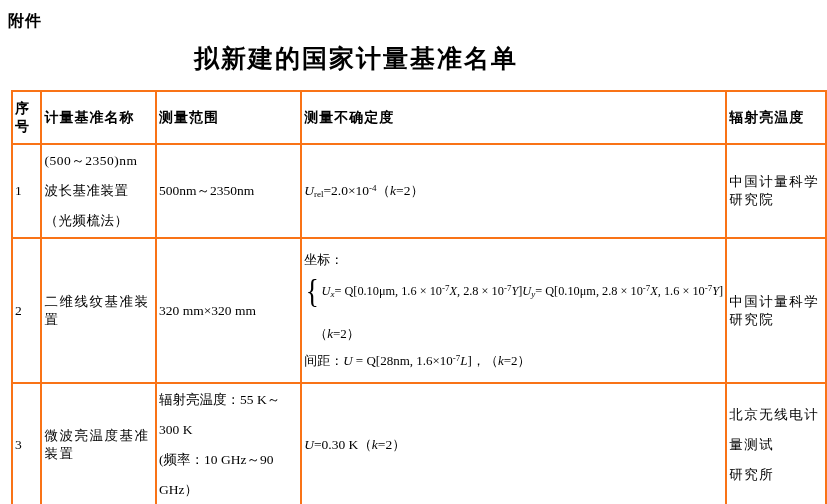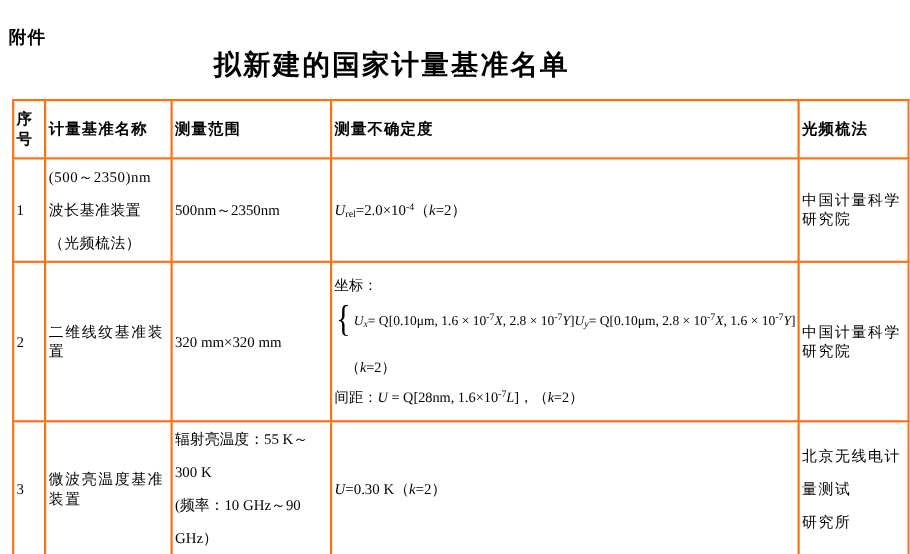--- a/index.html
+++ b/index.html
@@ -2,21 +2,21 @@
 <html><head>
 <meta charset="utf-8">
 <style>
   html,body{margin:0;padding:0;}
   body{
     width:827px;height:504px;background:#ffffff;color:#000000;
     font-family:"Liberation Serif","DejaVu Serif",serif;
     position:relative;overflow:hidden;
   }
   .attachment{
-    position:absolute;left:8px;top:24px;
+    position:absolute;left:8px;top:11px;
     font-family:"Liberation Sans","DejaVu Sans",sans-serif;
     font-weight:bold;font-size:16px;letter-spacing:1px;
   }
   .doc-title{
     position:absolute;left:0;top:42px;width:712px;
     text-align:center;font-weight:bold;font-size:25px;letter-spacing:2px;
     font-family:"Liberation Serif","DejaVu Serif",serif;
   }
   table.std{
     position:absolute;left:11px;top:90px;
@@ -75,21 +75,21 @@
     <col style="width:251px">
     <col style="width:152px">
   </colgroup>
 
   <tbody>
       <tr class="h-header">
     <th>序号</th>
     <th>计量基准名称</th>
     <th>测量范围</th>
     <th>测量不确定度</th>
-    <th>光频梳法</th>
+    <th>辐射亮温度</th>
   </tr>
 
   <tr class="h-row1">
     <td>1</td>
     <td class="name-cell">(500～2350)nm 波长基准装置（光频梳法）</td>
     <td>500nm～2350nm</td>
     <td><i>U</i><sub>rel</sub>=2.0×10<sup>-4</sup>（<i>k</i>=2）</td>
     <td class="cn">中国计量科学研究院</td>
   </tr>
 

